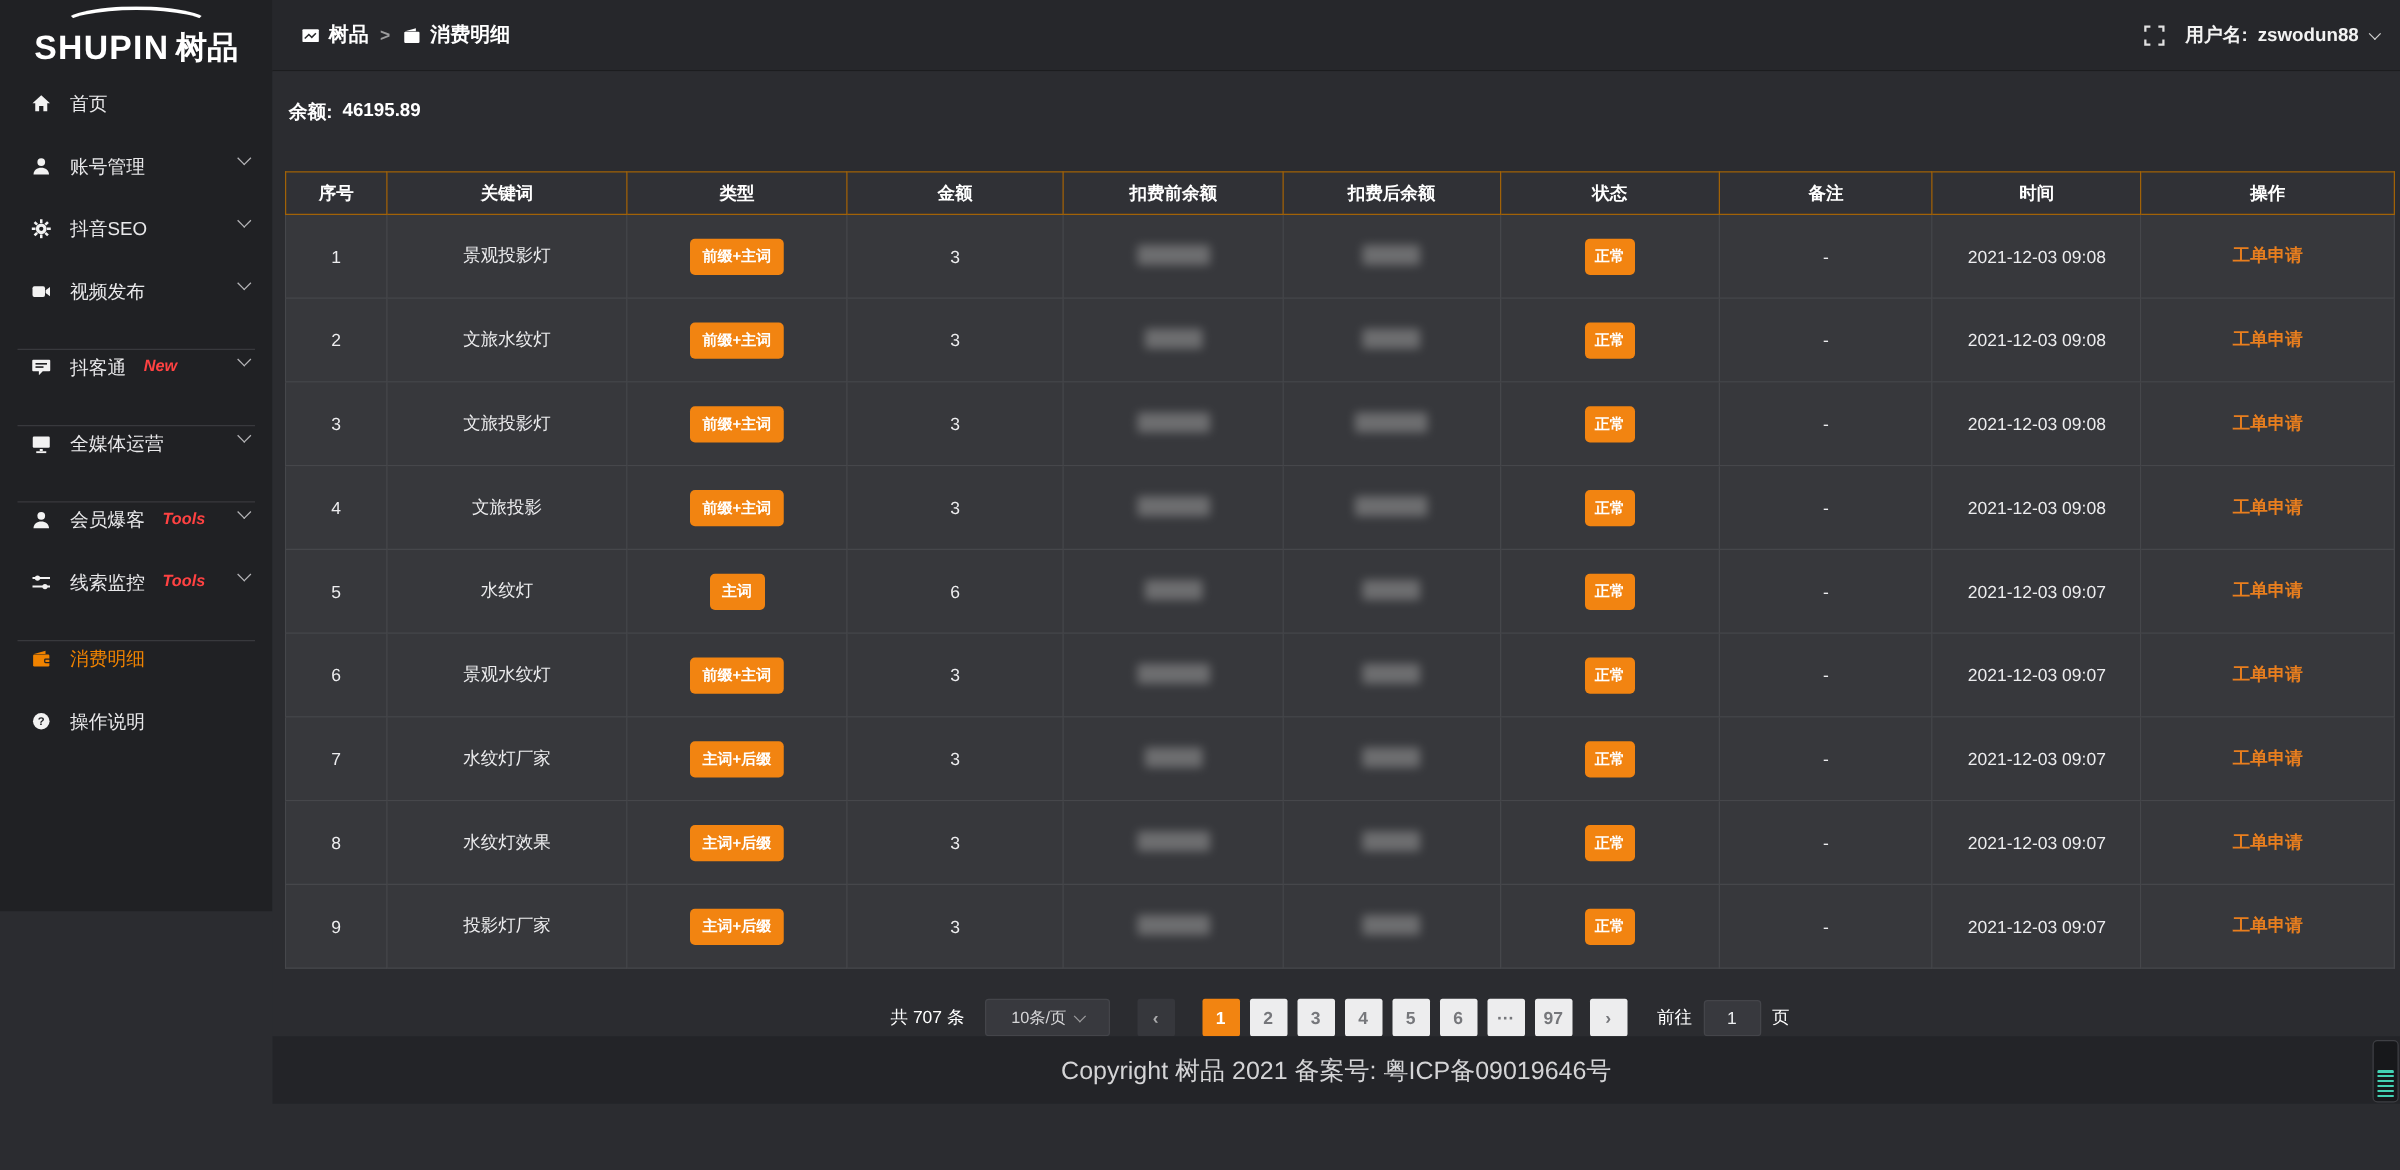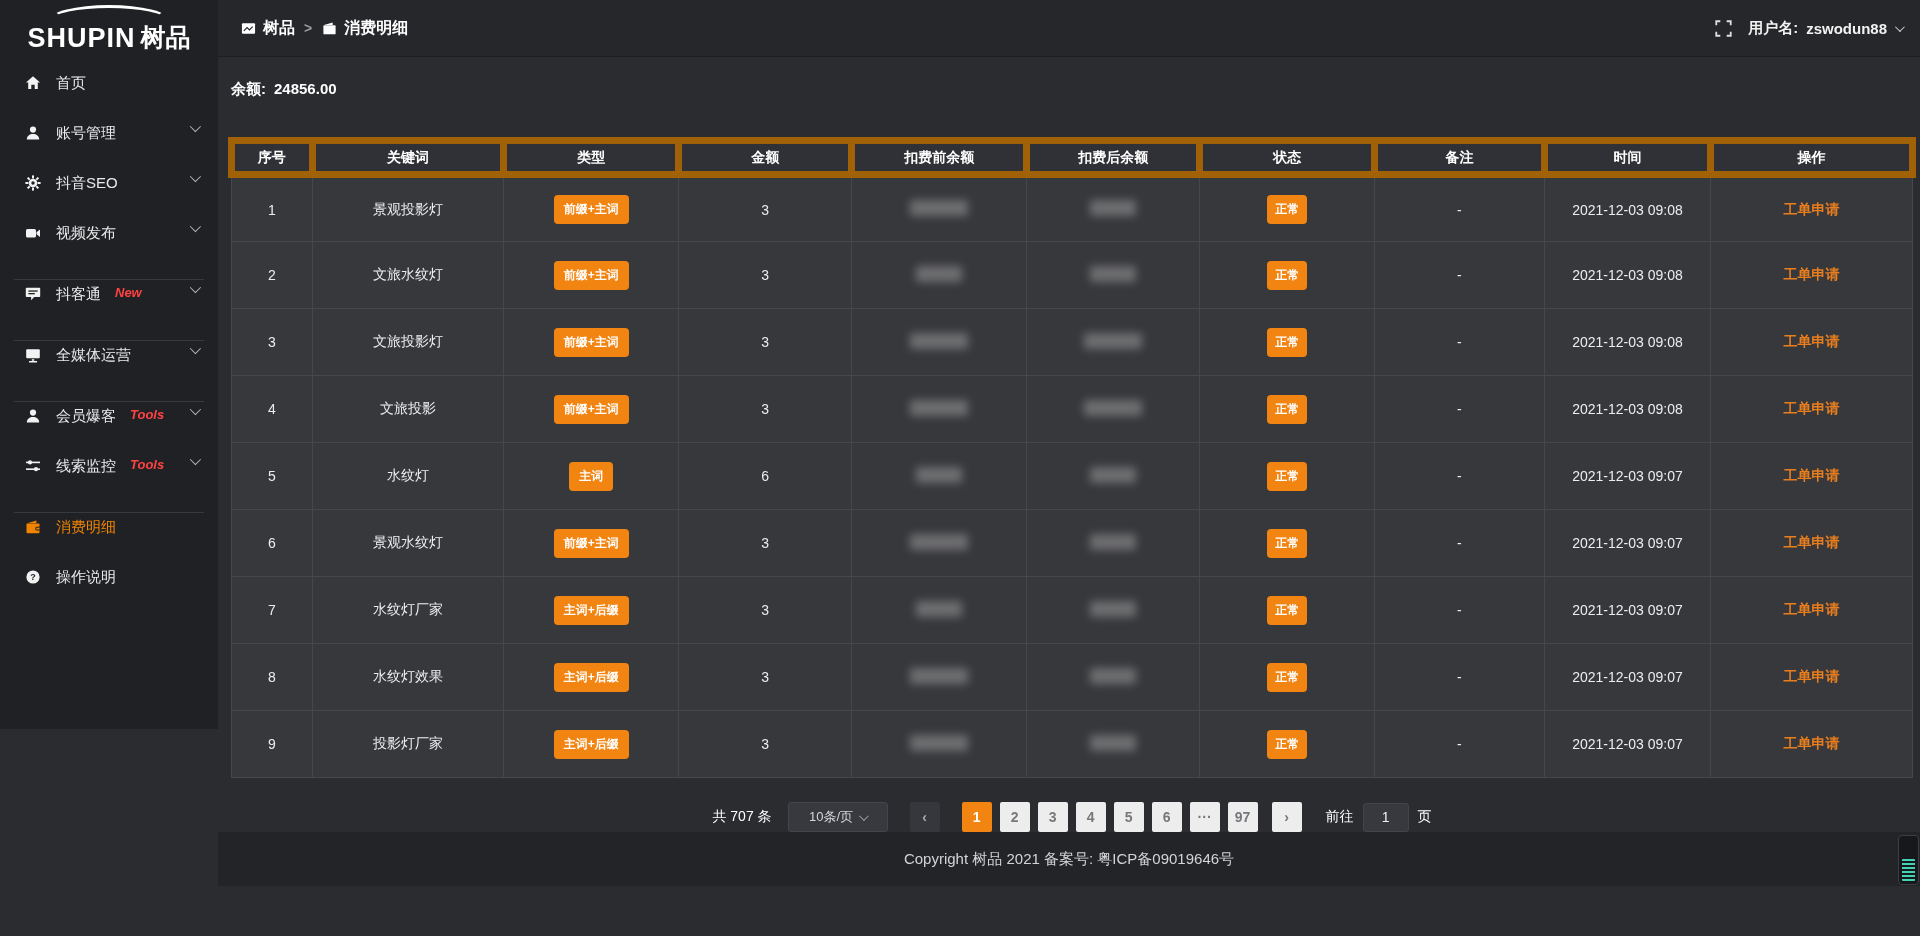--- a/index.html
+++ b/index.html
@@ -36,21 +36,21 @@
   .topbar-right { margin-left:auto; display:flex; align-items:center; gap:16px; color:#f2f2f2; font-size:15px; }
   .fs-icon { width:17px; height:17px; cursor:pointer; color:#e0e0e0; display:flex; }
   .user-entry { display:flex; align-items:center; gap:8px; cursor:pointer; font-weight:bold; }
   .user-chevron { width:7px; height:7px; border-right:1.5px solid #cfcfcf; border-bottom:1.5px solid #cfcfcf; transform:rotate(45deg) translateY(-2px); }
 
   .content { flex:1; padding:0 4px 0 10px; display:flex; flex-direction:column; background:#2b2c30; }
   .balance-line { margin:23px 0 0 3px; font-size:15px; font-weight:bold; color:#ffffff; display:flex; gap:8px; }
 
   
   table.data-table { width:100%; margin-top:38px; border-collapse:collapse; table-layout:fixed; }
-  .data-table th { height:34px; background:#303136; border:7px solid #a16207; color:#fff; font-size:14px; font-weight:bold; text-align:center; }
+  .data-table th { height:34px; background:#303136; border:1px solid #a16207; color:#fff; font-size:14px; font-weight:bold; text-align:center; }
   .data-table td { height:67px; background:#37383c; border:1px solid #46474b; color:#ededef; font-size:14px; text-align:center; }
   .type-badge, .status-badge { display:inline-block; background:#f28411; color:#fff; font-size:12px; font-weight:bold; padding:6px 10px; border-radius:4px; }
   .status-badge { padding:6px 8px; }
   .blur-block { display:inline-block; width:58px; height:16px; background:#a3a3a3; opacity:.5; border-radius:2px; filter:blur(4px); }
   .blur-block.b2 { width:46px; }
   .action-link { color:#e87e1e; font-weight:bold; cursor:pointer; }
   .note-cell { color:#cfcfcf; }
 
   
   .pagination { margin-top:24px; display:flex; align-items:center; justify-content:center; gap:8px; color:#fff; font-size:14px; }
@@ -59,21 +59,21 @@
   .ps-chevron { width:7px; height:7px; border-right:1.5px solid #9c9c9e; border-bottom:1.5px solid #9c9c9e; transform:rotate(45deg) translateY(-2px); }
   .page-btn { min-width:30px; height:30px; border:none; border-radius:2px; display:flex; align-items:center; justify-content:center; font-size:14px; font-weight:bold; cursor:pointer; font-family:inherit; }
   .page-btn.dark { background:#36373c; color:#a9a9ab; margin-right:14px; }
   .page-btn.light { background:#ededee; color:#76777b; }
   .page-btn.active { background:#f28411; color:#fff; }
   .page-btn.next { margin-left:6px; }
   .goto { display:flex; align-items:center; gap:9px; margin-left:16px; }
   .goto-input { width:46px; height:29px; background:#38393e; border:1px solid #44454a; border-radius:3px; color:#eef0f2; text-align:center; font-size:14px; font-family:inherit; }
 
   
-  .footer { height:54px; flex-shrink:0; background:#232428; display:flex; align-items:center; justify-content:center; color:#d4d4d6; font-size:15px; position:relative; }
+  .footer { height:54px; flex-shrink:0; background:#232428; display:flex; align-items:center; justify-content:center; color:#d4d4d6; font-size:20px; position:relative; }
   .battery-widget { position:absolute; right:1px; bottom:1px; width:21px; height:50px; background:#17181b; border:1px solid #3e3f44; border-radius:4px; }
   .battery-fill { position:absolute; left:3px; right:3px; bottom:3px; height:22px; background:repeating-linear-gradient(to bottom, #43d2b4 0 2px, transparent 2px 4px); border-radius:1px; }
 </style>
 </head>
 <body>
 
 <div class="app">
 
   <aside class="sidebar">
     <div class="logo">
@@ -258,21 +258,21 @@
           <span>zswodun88</span>
           <span class="user-chevron"></span>
         </span>
       </div>
     </header>
 
     <section class="content">
 
       <div class="balance-line">
         <span>余额:</span>
-        <span>24856.00</span>
+        <span>46195.89</span>
       </div>
 
       <table class="data-table">
         <colgroup>
           <col style="width:4.8%">
             <col style="width:11.4%">
             <col style="width:10.4%">
             <col style="width:10.3%">
             <col style="width:10.4%">
             <col style="width:10.3%">

